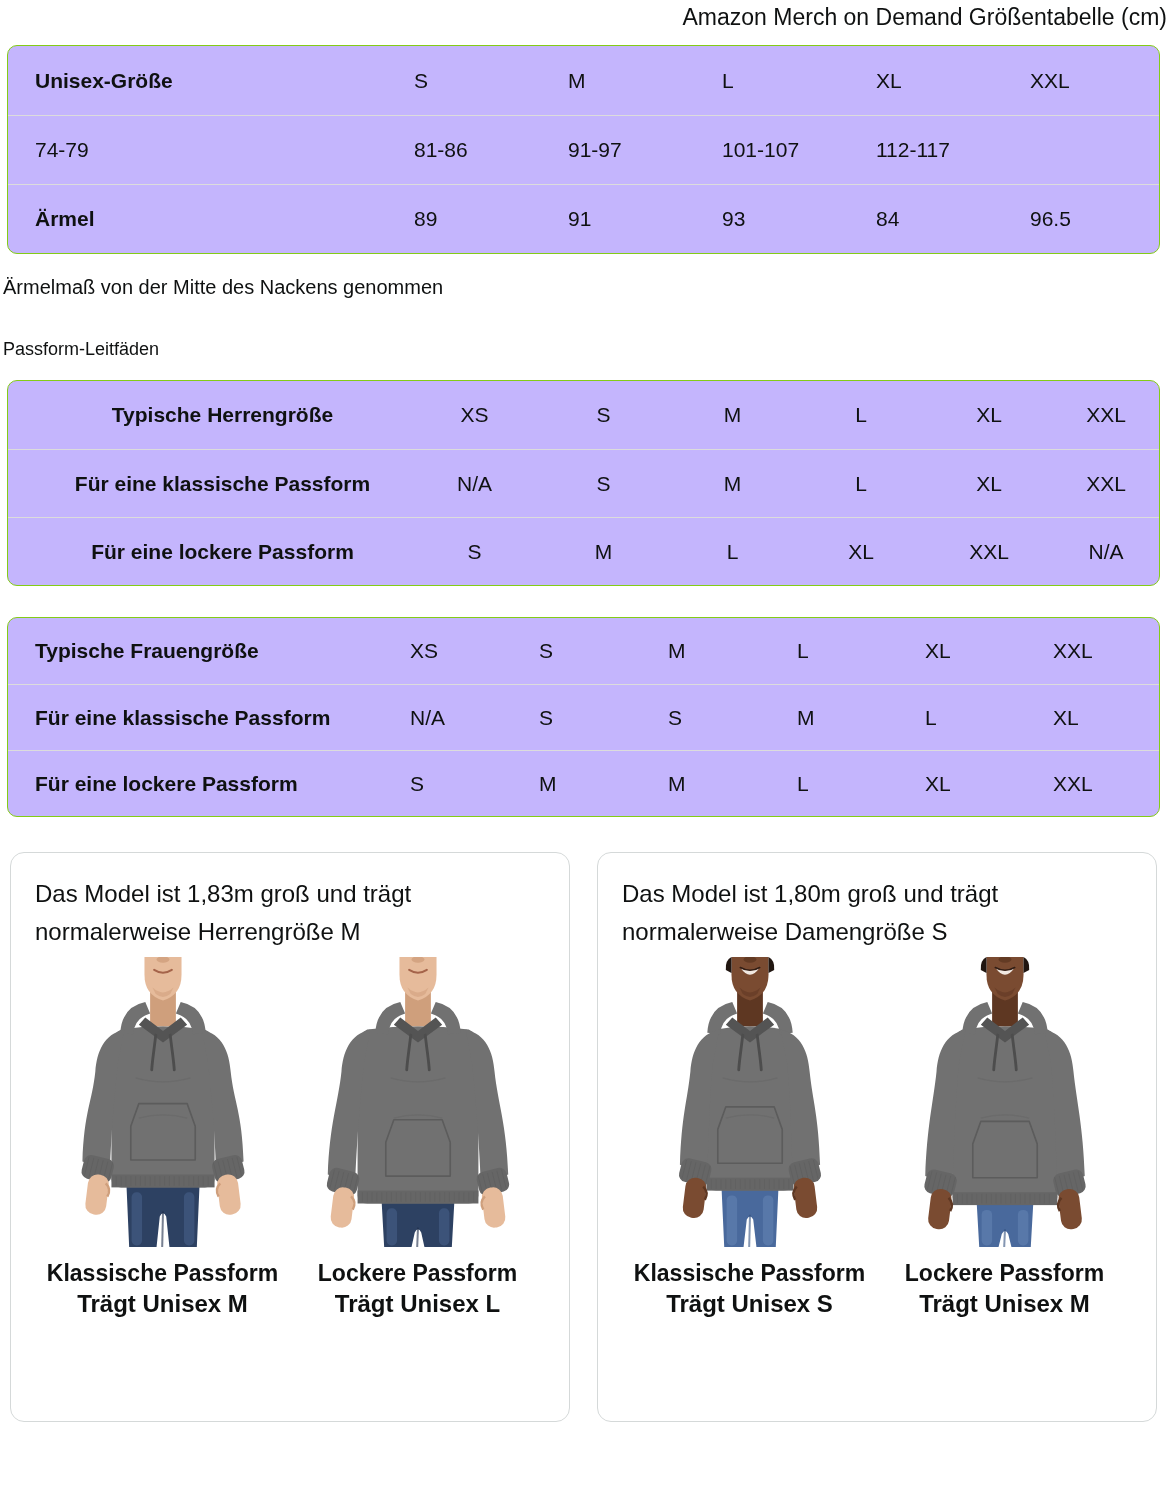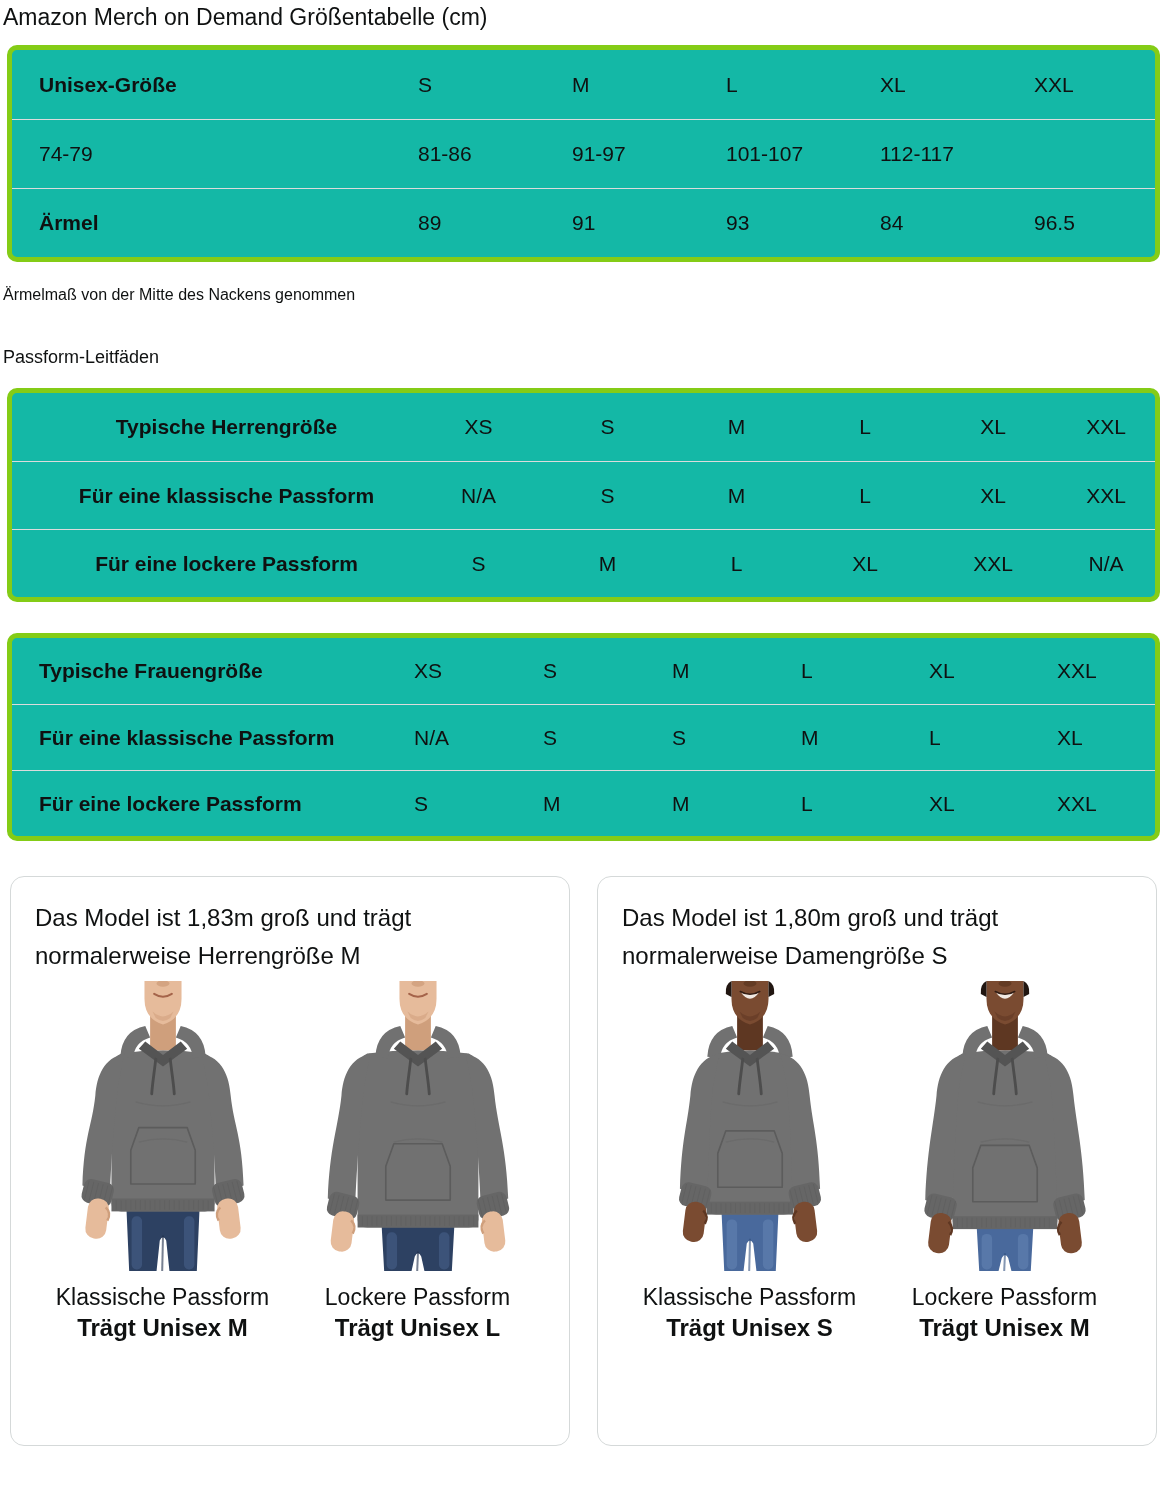--- a/index.html
+++ b/index.html
@@ -1,45 +1,45 @@
 <!DOCTYPE html>
 <html><head>
 <meta charset="utf-8">
 <style>
   * { box-sizing: border-box; margin: 0; padding: 0; }
   html,body { width: 1167px; background: #fff; }
   body { height: 1500px; overflow: hidden; position: relative;
          font-family: "Liberation Sans", "DejaVu Sans", sans-serif; color: #0f1111; }
 
-  .page-title { font-size: 23px; font-weight: 400; line-height: 28px; margin: 3px 0 0 3px; }
-
-  .tbl { margin: 14px 7px 8px 7px; border: 5px solid #84cc16; border-radius: 10px;
-         background: #14b8a6; overflow: hidden; }
+  .page-title { font-size: 23px; font-weight: 400; line-height: 28px; margin: 3px 0 0 3px; text-align: right; }
+
+  .tbl { margin: 14px 7px 8px 7px; border: 1px solid #84cc16; border-radius: 10px;
+         background: #c4b5fd; overflow: hidden; }
   .trow { display: grid; align-items: center; padding-left: 27px; }
   .trow + .trow { border-top: 1px solid #dcdcdc; }
   .t1 .trow { grid-template-columns: 379px 154px 154px 154px 154px auto; height: 69px; }
   .t2 .trow, .t3 .trow { grid-template-columns: 375px 129px 129px 129px 128px 128px auto; }
   .t2 .trow { height: 68px; text-align: center; }
   .t3 .trow { height: 66px; }
   .cell { font-size: 21px; line-height: 26px; white-space: nowrap; }
   .label { font-weight: bold; }
 
-  .note { font-size: 16px; line-height: 24px; margin: 21px 0 0 3px; }
+  .note { font-size: 20px; line-height: 24px; margin: 21px 0 0 3px; }
   .section-title { font-size: 18px; font-weight: 400; line-height: 28px; margin: 36px 0 0 3px; }
   .t2 { margin-top: 17px; }
   .t3 { margin-top: 31px; }
 
   .cards { display: flex; gap: 27px; margin: 35px 10px 0 10px; height: 570px; }
   .card { flex: 1; border: 1px solid #d5d9d9; border-radius: 14px; background: #fff;
           padding: 20px 24px 0 24px; overflow: hidden; }
   .card-intro { font-size: 24px; line-height: 38px; font-weight: 400; margin-top: 2px; }
   .figs { display: flex; margin-top: 6px; height: 360px; }
   .fig { flex: 1; display: flex; flex-direction: column; align-items: center; }
   .fig svg { width: 250px; height: 360px; display: block; }
-  .fig-title { margin-top: 12px; font-size: 23px; font-weight: normal; line-height: 28px;
+  .fig-title { margin-top: 12px; font-size: 23px; font-weight: bold; line-height: 28px;
                text-align: right; white-space: nowrap; }
   .fig-sub { margin-top: 4px; font-size: 24px; font-weight: 700; line-height: 26px;
              text-align: left; white-space: nowrap; }
   .figcap { display: flex; flex-direction: column; align-items: center; width: 100%; }
 </style>
 </head>
 <body>
 
 <h1 class="page-title">Amazon Merch on Demand Größentabelle (cm)</h1>
 

